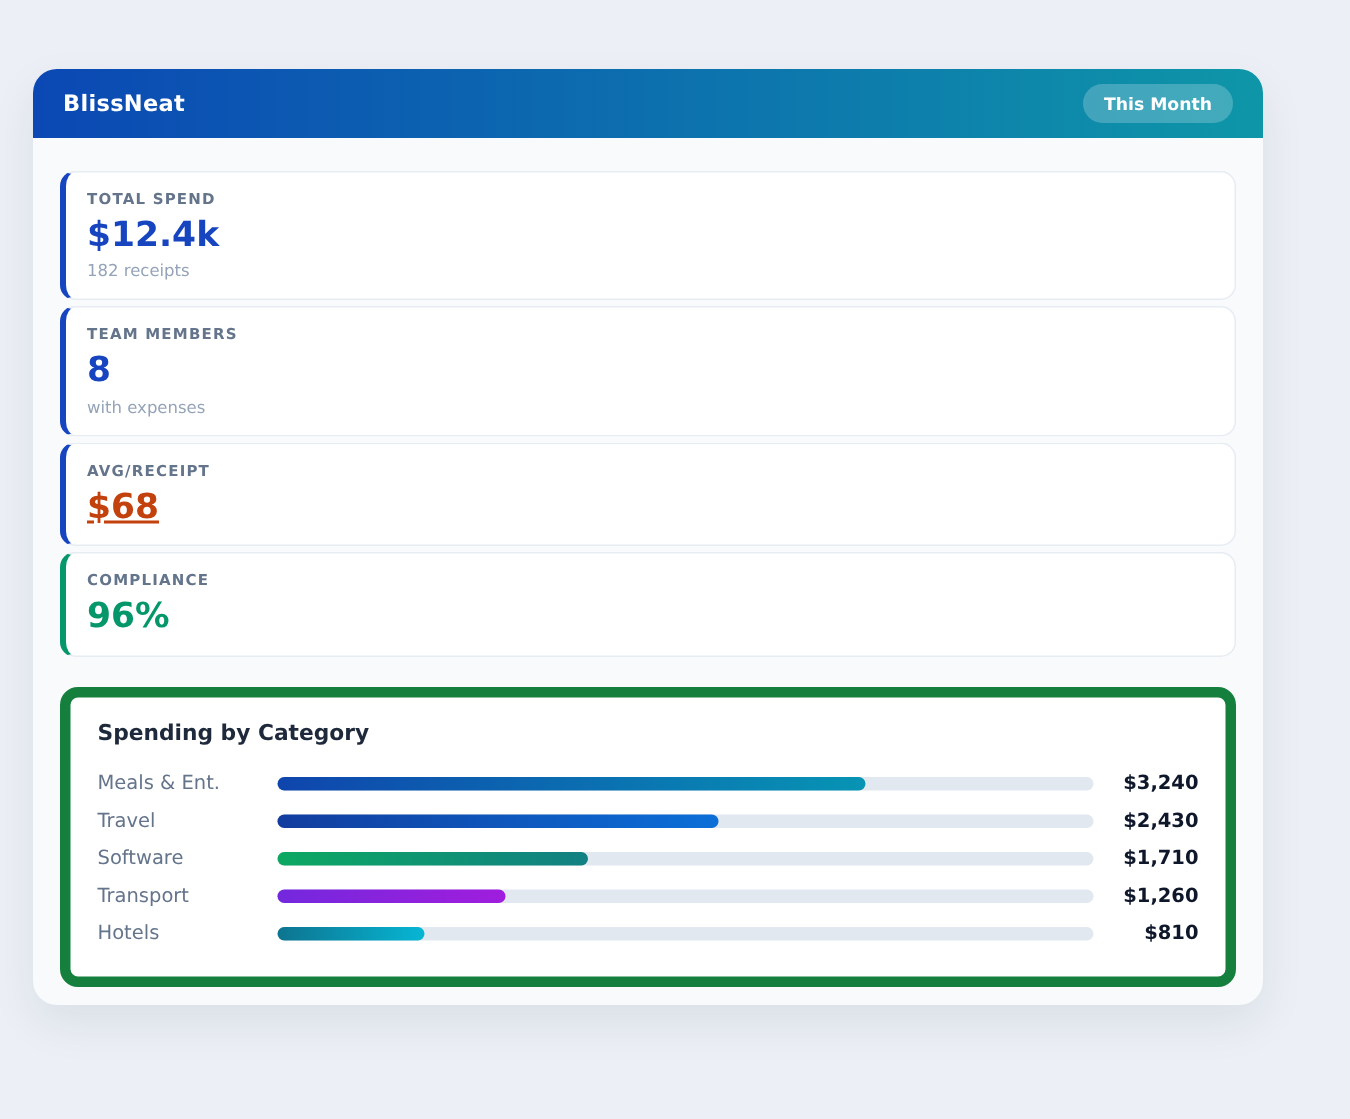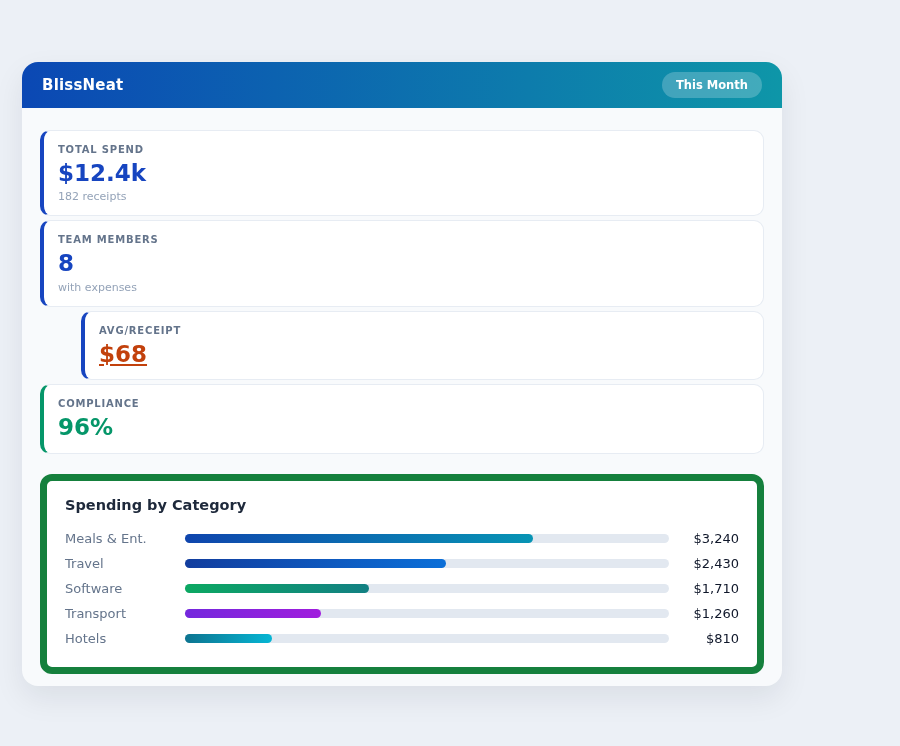--- a/index.html
+++ b/index.html
@@ -4,22 +4,22 @@
 <style>
   * { margin:0; padding:0; box-sizing:border-box; }
   html,body { width:900px; height:746px; }
   body {
     font-family:"DejaVu Sans","Liberation Sans",sans-serif;
     background:#ecf0f6;
     position:relative;
     overflow:hidden;
   }
   .app-card {
-    position:absolute; left:22px; top:62px;
-    width:760px; height:624px;
+    position:absolute; left:22px; top:46px;
+    width:820px; height:624px;
     background:#f8fafc;
     border-radius:16px;
     box-shadow:0 12px 30px rgba(15,23,42,0.08);
     overflow:hidden;
   }
   .app-header {
     height:46px;
     background:linear-gradient(90deg,#0b48b4,#0e96a8);
     display:flex; align-items:center; justify-content:space-between;
     padding:0 20px;
@@ -64,21 +64,21 @@
     border-radius:999px;
     position:relative;
   }
   .bar-fill {
     height:100%;
     border-radius:999px;
     background:#1745c0;
   }
   .row-value {
     width:62px; flex:none; margin-left:8px;
-    text-align:right; font-size:13px; font-weight:normal; color:#0f172a;
+    text-align:right; font-size:13px; font-weight:bold; color:#0f172a;
   }
 </style>
 </head>
 <body>
 
 <div class="app-card">
 
   <header class="app-header" style="background: linear-gradient(90deg, rgb(11, 72, 180), rgb(14, 150, 168));">
     <span class="app-title">BlissNeat</span>
     <button class="badge">This Month</button>
@@ -91,21 +91,21 @@
       <div class="stat-value" style="color: rgb(23, 69, 192);">$12.4k</div>
       <div class="stat-sub">182 receipts</div>
     </section>
 
     <section class="stat-card" style="border-left-color: rgb(23, 69, 192);">
       <div class="stat-label">TEAM MEMBERS</div>
       <div class="stat-value" style="color: rgb(23, 69, 192);">8</div>
       <div class="stat-sub">with expenses</div>
     </section>
 
-    <section class="stat-card" style="border-left-color: rgb(23, 69, 192); margin-left: 41px;">
+    <section class="stat-card" style="border-left-color: rgb(23, 69, 192);">
       <div class="stat-label">AVG/RECEIPT</div>
       <div class="stat-value" style="color: #c2410c; text-decoration: underline;">$68</div>
     </section>
 
     <section class="stat-card" style="border-left-color: rgb(5, 150, 105);">
       <div class="stat-label">COMPLIANCE</div>
       <div class="stat-value" style="color: rgb(5, 150, 105);">96%</div>
     </section>
 
     <section class="chart-card">

